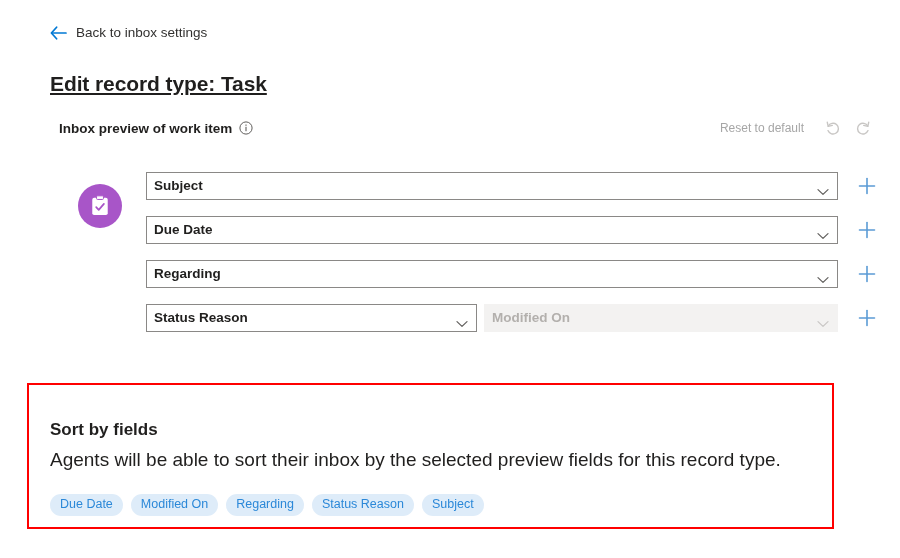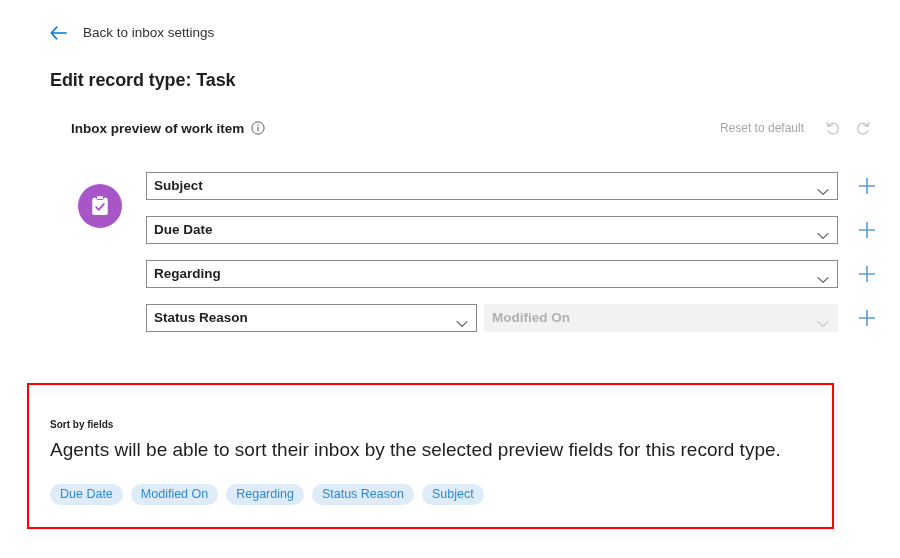--- a/index.html
+++ b/index.html
@@ -17,21 +17,21 @@
     overflow: hidden;
     position: relative;
   }
 
   
   .back-link {
     position: absolute;
     left: 50px;
     top: 26px;
     display: flex;
-    gap: 16px;
+    gap: 9px;
     cursor: pointer;
     text-decoration: none;
   }
   .back-arrow {
     width: 17px;
     height: 14px;
     display: block;
     flex: 0 0 auto;
   }
   .back-label {
@@ -39,31 +39,32 @@
     color: #323130;
     line-height: 1;
     white-space: nowrap;
   }
 
   
   .page-title {
     position: absolute;
     left: 50px;
     top: 58px;
-    font-size: 18px;
+    font-size: 21px;
     font-weight: bold;
     color: #201f1e;
     letter-spacing: -0.1px;
     white-space: nowrap;
+    text-decoration: underline;
   }
 
   
   .section-header {
     position: absolute;
-    left: 71px;
+    left: 59px;
     top: 117px;
     right: 22px;
     height: 22px;
     display: flex;
     align-items: center;
   }
   .section-title {
     font-size: 13.5px;
     font-weight: bold;
     color: #201f1e;
@@ -205,21 +206,21 @@
   }
 
   
   .sort-section {
     position: absolute;
     left: 50px;
     top: 418px;
     width: 780px;
   }
   .sort-title {
-    font-size: 10px;
+    font-size: 17px;
     font-weight: bold;
     color: #201f1e;
     line-height: 1.45;
     margin: 0;
   }
   .sort-desc {
     font-size: 19px;
     color: #201f1e;
     line-height: 1.5;
     margin: 3px 0 0 0;

